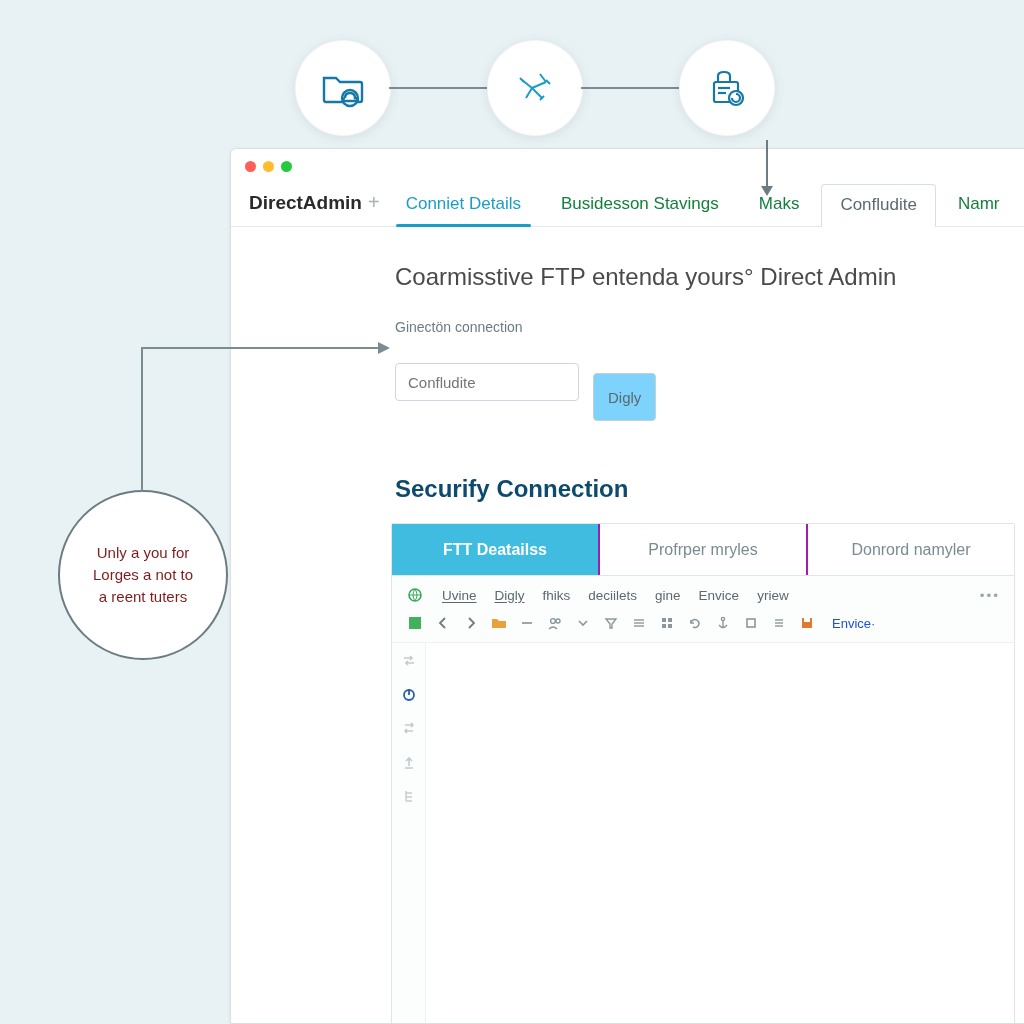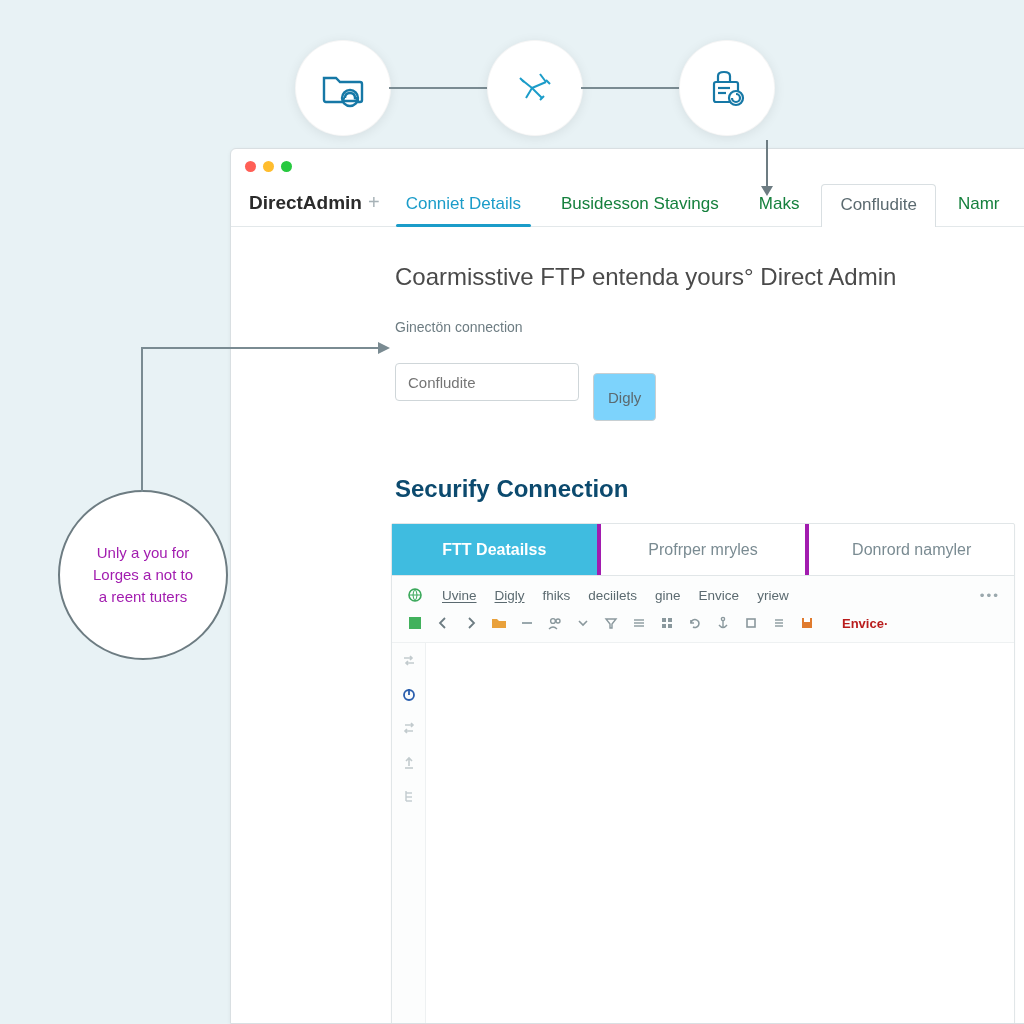--- a/index.html
+++ b/index.html
@@ -134,21 +134,21 @@
     margin-left: -4px;
     box-shadow: 0 1px 2px rgba(0,0,0,0.04);
   }
   .panel-tabs {
     display:flex; height:52px;
     border-bottom:1px solid #e1e6e8;
   }
   .ptab {
     flex:1; display:flex; align-items:center; justify-content:center;
     font-size:16px; color:#7a8b92;
-    border-right:4px solid #a21caf;
+    border-right:2px solid #a21caf;
     cursor:pointer;
   }
   .ptab:last-child { border-right:none; }
   .ptab.active { background:#3fbce0; color:#fff; font-weight:600; }
 
   
   .ftp {
     display:flex; flex-direction:column;
     background:#fcfdfd;
   }
@@ -157,21 +157,21 @@
     font-size:13.5px; color:#5b6a70;
     align-items:center;
   }
   .ftp-menu .dots { margin-left:auto; color:#9aa8ad; letter-spacing:2px; }
   .ftp-toolbar {
     display:flex; gap:10px; padding:4px 14px 10px 14px;
     align-items:center; font-size:13px; color:#8a989d;
     border-bottom:1px solid #eef1f2;
   }
   .ticon { width:18px; height:18px; display:inline-flex; align-items:center; justify-content:center; }
-  .ftp-toolbar .env { margin-left:16px; color:#b91c1c;font-weight:bold; }
+  .ftp-toolbar .env { margin-left:6px; color:#1d4ed8; }
 
   .ftp-body {
     display:flex; height:380px;
   }
   .ftp-side {
     width:34px; border-right:1px solid #eef1f2;
     display:flex; flex-direction:column; align-items:center;
     padding-top:8px; gap:16px; color:#b7c1c5;
   }
   .ftp-main { flex:1; background:#ffffff; }
@@ -181,21 +181,21 @@
   .callout {
     position:absolute;
     top: 490px; left: 58px;
     width: 170px; height: 170px;
     border: 2px solid #6d7c82;
     border-radius: 50%;
     background:#fff;
     display:flex; align-items:center; justify-content:center;
     text-align:center;
     font-size:15px; line-height:1.45;
-    color:#a21caf;
+    color:#7f1d1d;
     padding: 18px;
     z-index:3;
   }
 
   .u { text-decoration: underline; text-underline-offset: 2px; }
   svg { display:block; }
 </style>
 </head>
 <body>
 

